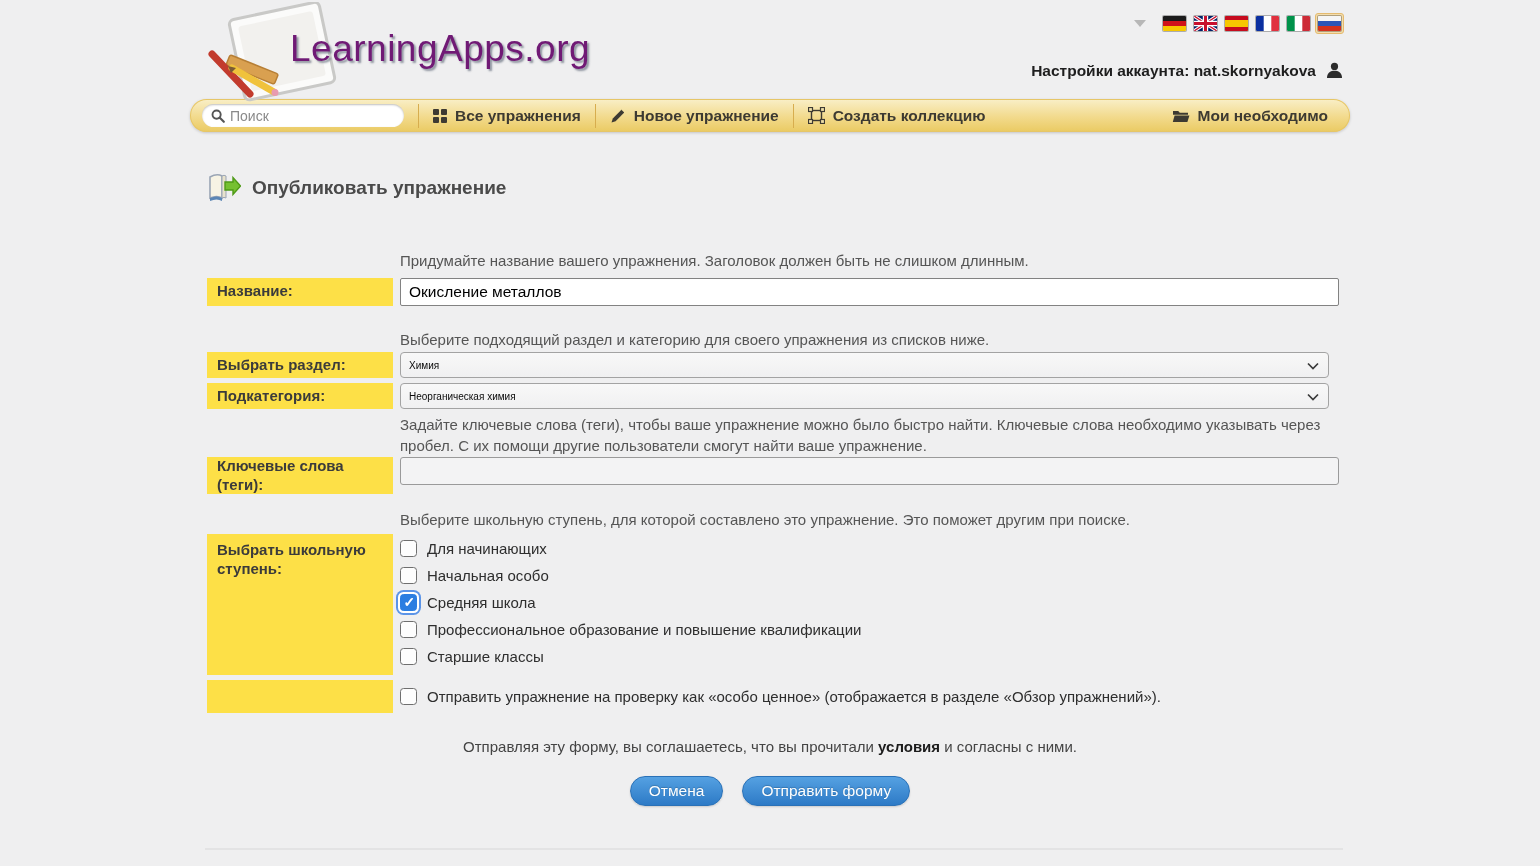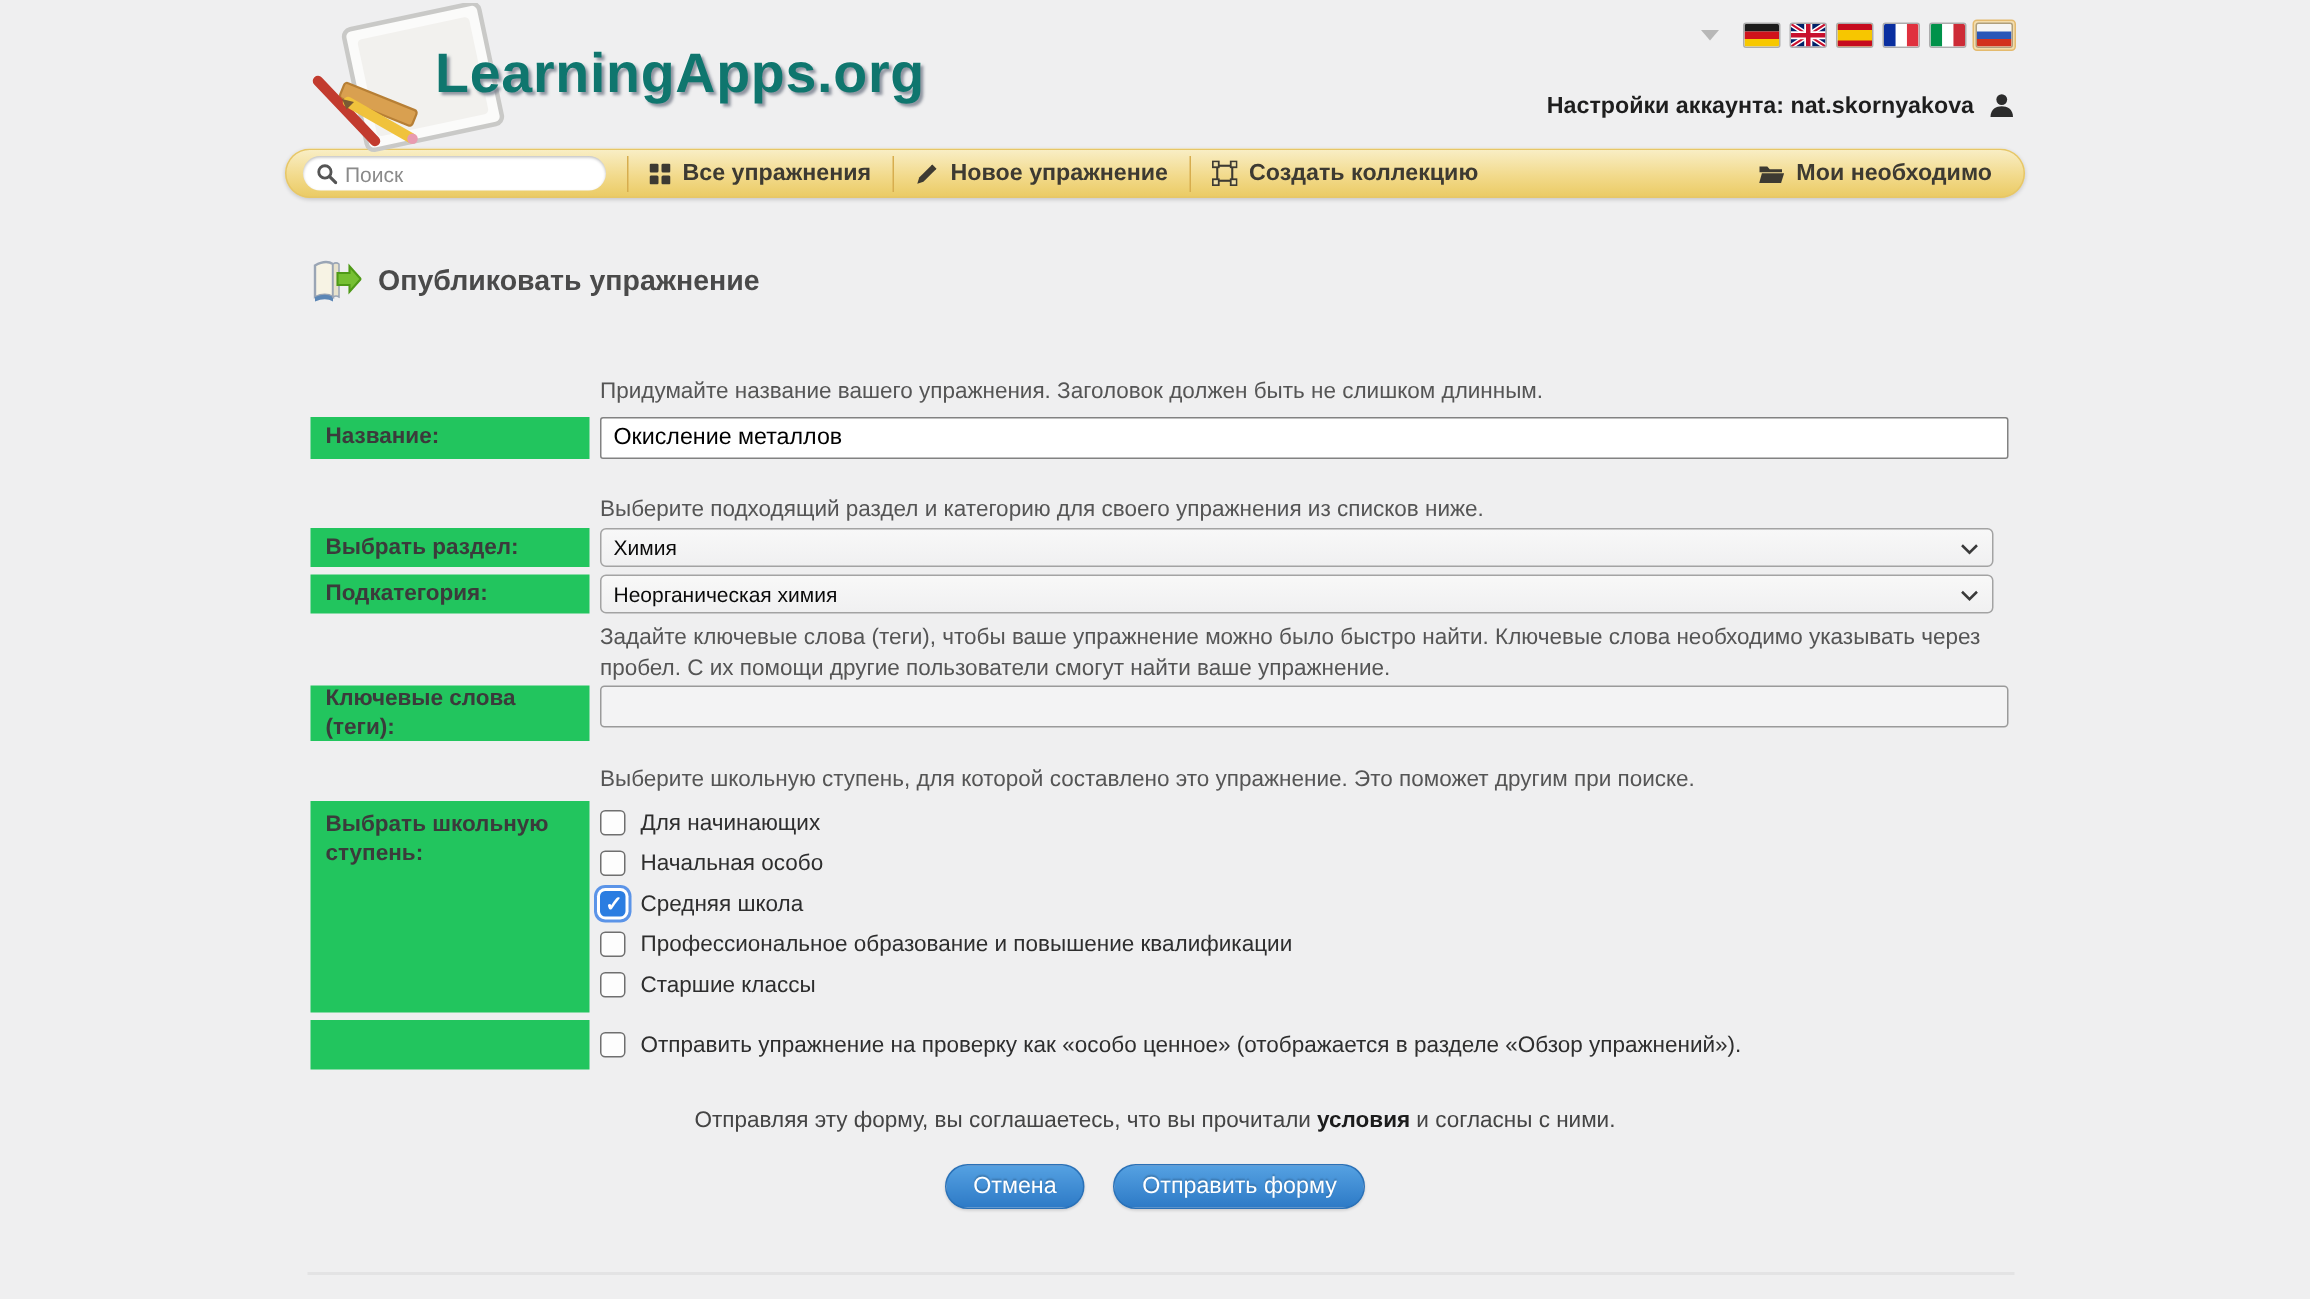--- a/index.html
+++ b/index.html
@@ -10,21 +10,21 @@
     position:relative;
     overflow:hidden;
   }
   .shell { position:relative; width:1160px; margin:0 auto; height:866px; }
 
   
   .logo { position:absolute; top:2px; left:8px; display:flex; align-items:flex-start; cursor:pointer; }
   .logo svg { position:relative; z-index:1; }
   .logo-text{
     position:relative; z-index:2; margin:26px 0 0 -58px;
-    font-size:37px; font-weight:bold; color:#0f766e; letter-spacing:0.5px;
+    font-size:37px; font-weight:normal; color:#701a75; letter-spacing:0.5px;
     text-shadow: 2px 2px 2px rgba(110,118,132,0.75), 0 0 1px #fff;
   }
   .flags { position:absolute; top:13px; right:6px; display:flex; align-items:center; }
   .flag-dd { width:0; height:0; border-left:6px solid transparent; border-right:6px solid transparent;
              border-top:7px solid #b7b7b7; margin-right:12px; cursor:pointer; }
   .flag-wrap { padding:2px; border:1px solid transparent; border-radius:3px; margin-left:2px; cursor:pointer; line-height:0; }
   .flag-wrap.selected { background:#f3ddad; border-color:#e4ba6e; }
   .flag-wrap svg { box-shadow:0 0 0 1px rgba(0,0,0,0.28); border-radius:1px; }
   .account { position:absolute; top:61px; right:6px; display:flex; align-items:center; gap:9px;
              font-size:15.5px; font-weight:bold; color:#1e1e1e; cursor:pointer; }
@@ -61,34 +61,34 @@
   .h4{ margin-top:16px; }
 
   .form-row{ display:flex; align-items:stretch; margin-left:17px; margin-right:11px; }
   .r-name{ margin-top:6px; }
   .r-section{ margin-top:2px; }
   .r-subcat{ margin-top:5px; }
   .r-tags{ margin-top:0; }
   .r-levels{ margin-top:3px; }
   .r-special{ margin-top:5px; }
 
-  .label-cell{ width:186px; background:#22c55e; padding:0 8px 0 10px;
+  .label-cell{ width:186px; background:#fde047; padding:0 8px 0 10px;
                font-size:15px; font-weight:bold; color:#3b3b3b;
                display:flex; align-items:center; line-height:1.25; }
   .label-cell.top{ align-items:flex-start; padding-top:7px; }
   .field-cell{ flex:1; margin-left:7px; position:relative; }
 
   .text-input{ width:939px; height:28px; border:1px solid #828282; border-radius:2px; background:#fff;
                font-size:15.5px; color:#000; padding:0 8px; font-family:"Liberation Sans", sans-serif; outline:none; }
   .text-input.gray{ background:#f3f3f4; border-color:#9a9a9a; border-radius:3px; }
 
   .select-box{ width:929px; height:26px; border:1px solid #a3a3a3; border-radius:4px;
                background:linear-gradient(#f8f8f8,#f0f0f1);
                display:flex; align-items:center; padding:0 26px 0 8px;
-               font-size:14px; color:#0a0a0a; cursor:pointer; position:relative; }
+               font-size:10px; color:#0a0a0a; cursor:pointer; position:relative; }
   .select-box .chev{ position:absolute; right:9px; top:9px; }
 
   .check-item{ display:flex; align-items:center; height:17px; margin-bottom:10px; cursor:pointer; }
   .checkbox{ width:17px; height:17px; border:1.5px solid #6f6f6f; border-radius:3.5px; background:#fdfdfd;
              margin-right:10px; flex:0 0 auto; position:relative; }
   .checkbox.checked{ background:#2b7de1; border-color:#2b7de1;
                      box-shadow:0 0 0 2px #fff, 0 0 0 4px #5b94e8; }
   .checkbox.checked::after{ content:"✓"; position:absolute; left:2.5px; top:-1px;
                             color:#fff; font-size:14px; font-weight:bold; }
   .check-label{ font-size:15px; color:#2e2e2e; }

